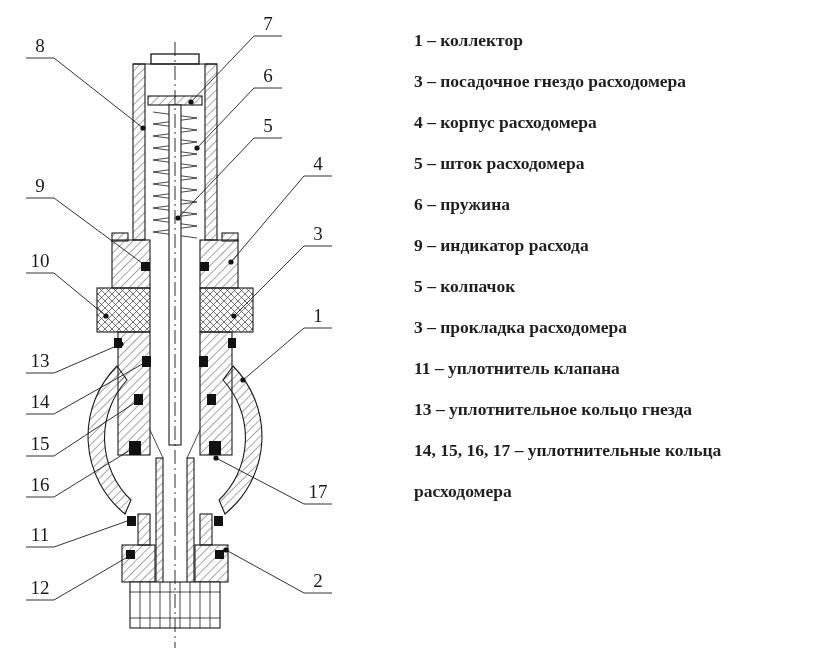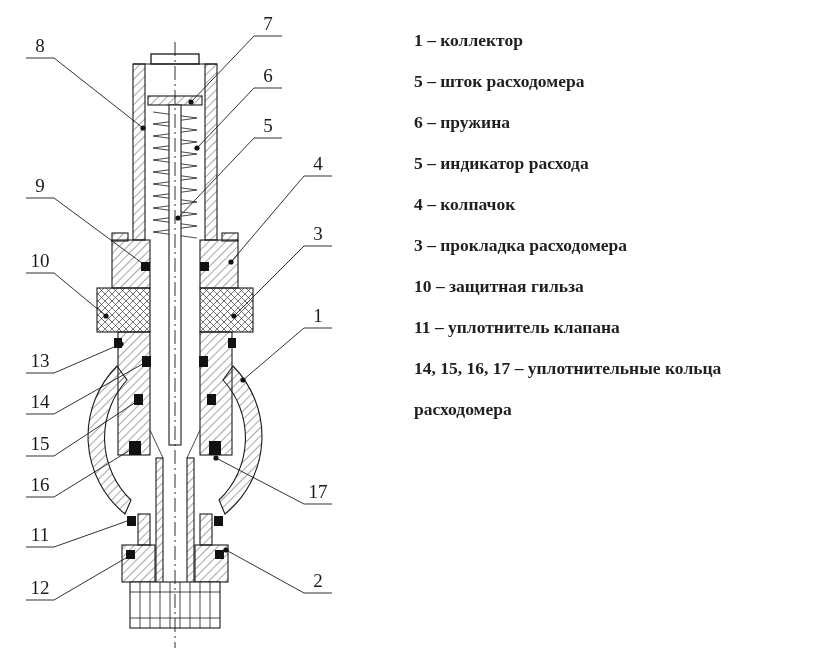--- a/index.html
+++ b/index.html
@@ -251,23 +251,25 @@
           <line class="leader" x1="304" y1="593" x2="226" y2="550"></line>
           <circle class="dot" cx="226" cy="550" r="2.6"></circle>
           <text x="318" y="587">2</text>
         </g>
       </g>
     </svg>
   </div>
 
   <div class="legend">
     <div class="legend-row">1 – коллектор</div>
+    <div class="legend-row">3 – посадочное гнездо расходомера</div>
+    <div class="legend-row">4 – корпус расходомера</div>
     <div class="legend-row">5 – шток расходомера</div>
     <div class="legend-row">6 – пружина</div>
-    <div class="legend-row">5 – индикатор расхода</div>
-    <div class="legend-row">4 – колпачок</div>
+    <div class="legend-row">9 – индикатор расхода</div>
+    <div class="legend-row">5 – колпачок</div>
     <div class="legend-row">3 – прокладка расходомера</div>
-    <div class="legend-row">10 – защитная гильза</div>
     <div class="legend-row">11 – уплотнитель клапана</div>
+    <div class="legend-row">13 – уплотнительное кольцо гнезда</div>
     <div class="legend-row">14, 15, 16, 17 – уплотнительные кольца расходомера</div>
   </div>
 
 </div>
 
 </body></html>

